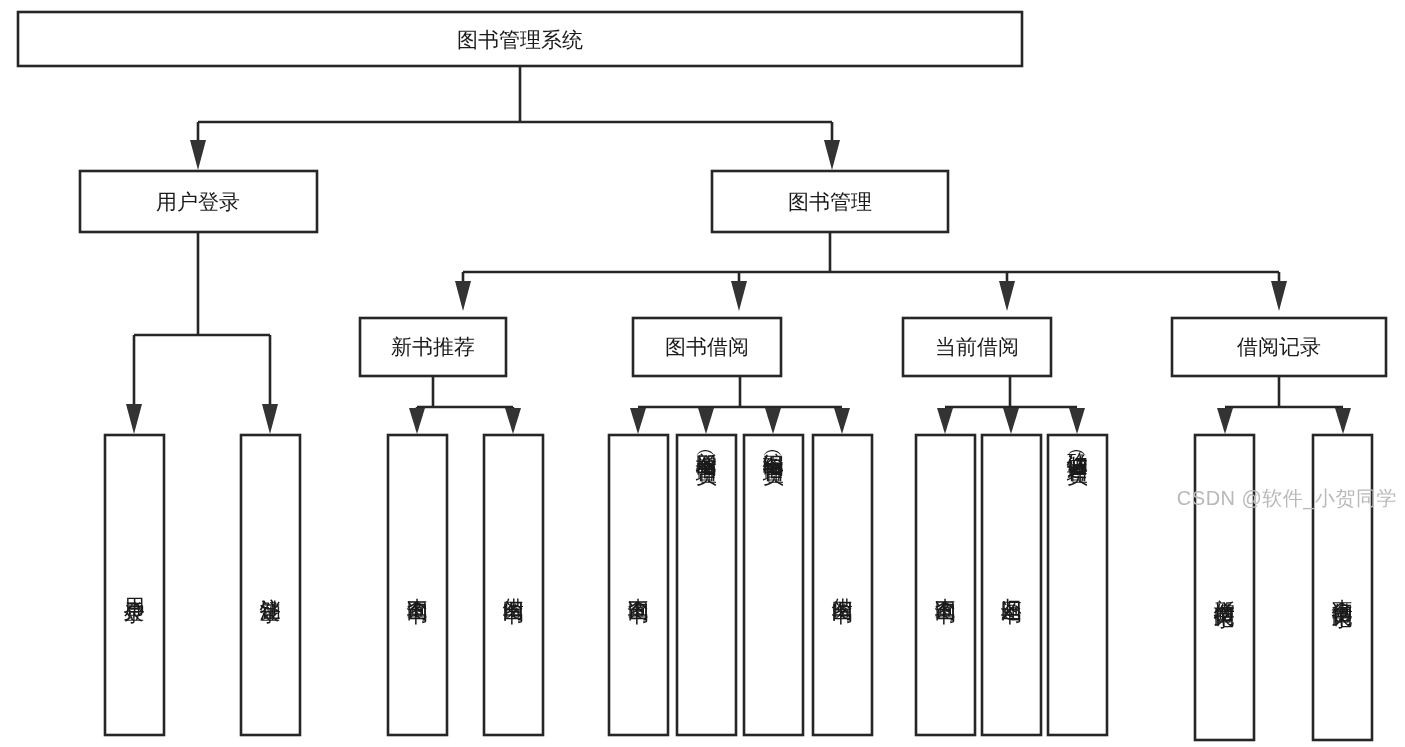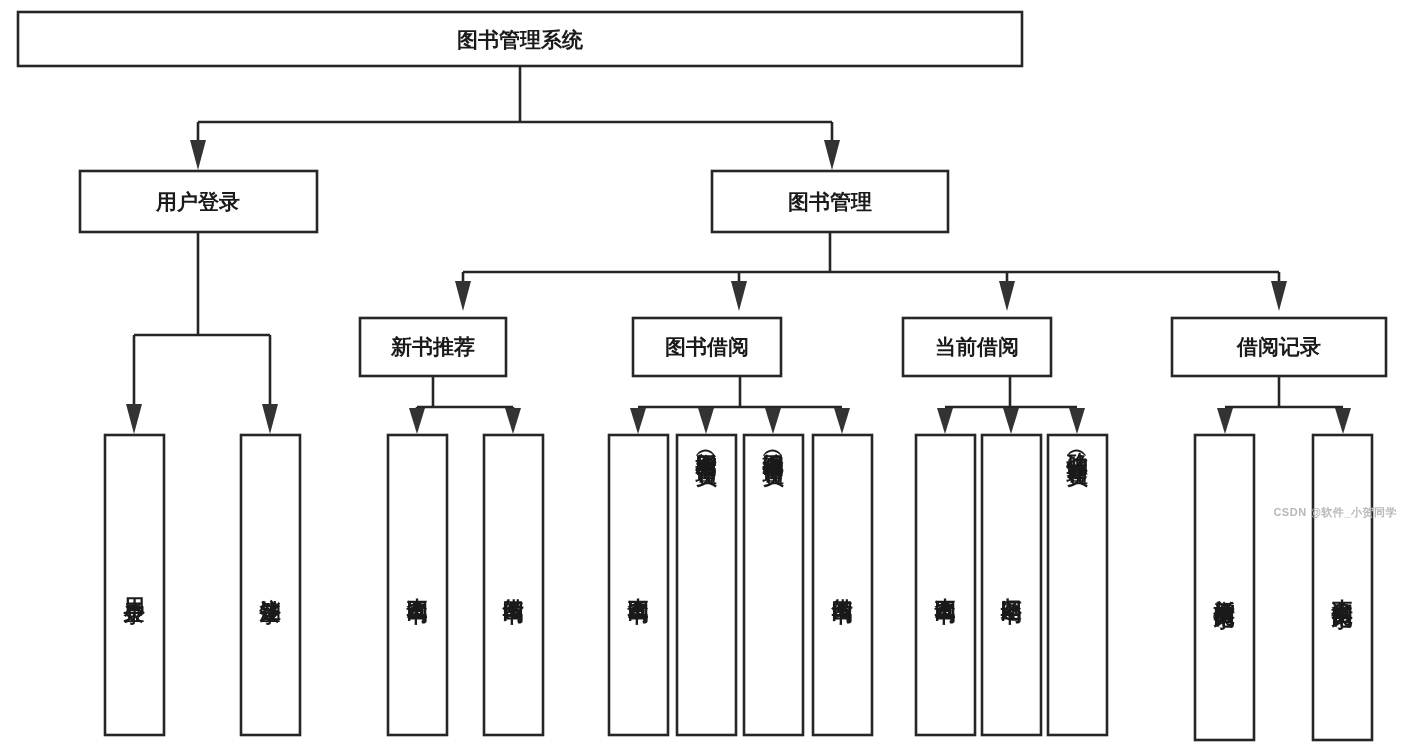--- a/index.html
+++ b/index.html
@@ -11,21 +11,20 @@
     width: 1405px;
     height: 747px;
     font-family: "Liberation Sans", sans-serif;
     overflow: hidden;
   }
   #diagram-root {
     position: relative;
     width: 1405px;
     height: 524px;
     background: #ffffff;
-    font-weight: bold;
   }
   svg.diagram {
     position: absolute;
     top: 0;
     left: 0;
     width: 1405px;
     height: 747px;
   }
   .node-rect {
     fill: #ffffff;
@@ -70,23 +69,23 @@
     font-family: "Liberation Sans", sans-serif;
     font-size: 21px;
     line-height: 1.12;
     letter-spacing: 2px;
     color: #1a1a1a;
     white-space: nowrap;
   }
   .watermark {
     position: absolute;
     right: 8px;
-    bottom: 4px;
-    font-family: "Liberation Sans", sans-serif;
-    font-size: 11px;
+    bottom: 12px;
+    font-family: "Liberation Sans", sans-serif;
+    font-size: 20px;
     color: #b9b9b9;
     white-space: nowrap;
     letter-spacing: 0.5px;
   }
 </style>
 </head>
 <body>
 
 <div id="diagram-root">
 

